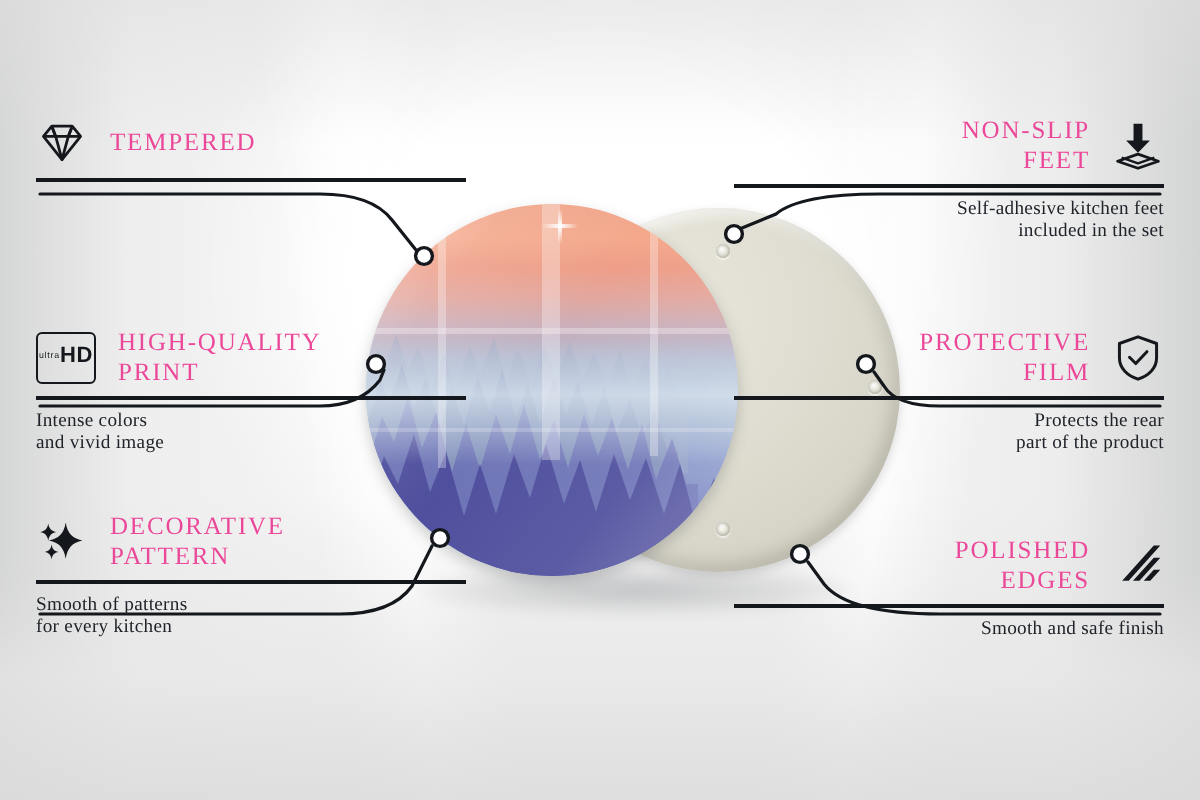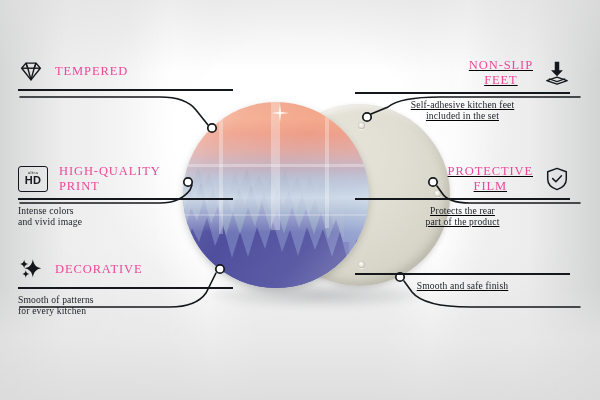--- a/index.html
+++ b/index.html
@@ -61,32 +61,32 @@
       rgba(255,255,255,0) 45%,rgba(255,255,255,.07) 72%,rgba(255,255,255,.30) 100%);}
   .sparkle{position:absolute;width:2px;height:18px;background:linear-gradient(180deg,rgba(255,255,255,0),#fff,rgba(255,255,255,0));}
   .sparkle.h{width:18px;height:2px;background:linear-gradient(90deg,rgba(255,255,255,0),#fff,rgba(255,255,255,0));}
 
   
   #links{position:absolute;left:0;top:0;width:600px;height:400px;pointer-events:none;}
 
   
   .feat{position:absolute;width:215px;}
   .feat.left{left:18px;text-align:left;}
-  .feat.right{right:30px;text-align:center;text-decoration:underline;}
+  .feat.right{right:18px;text-align:right;}
   .feat-head{display:flex;align-items:center;gap:11px;}
   .feat.right .feat-head{justify-content:flex-end;}
   .feat-title{font-family:"Liberation Serif",serif;font-size:12.5px;line-height:14.5px;
     letter-spacing:.9px;color:#ec4899;font-weight:400;text-transform:uppercase;}
   .feat-title .l2{display:block;}
   .feat-rule{height:1.6px;background:#14171b;margin-top:5px;width:100%;}
   .feat-desc{font-family:"Liberation Serif",serif;font-size:9.6px;line-height:11.6px;
     color:#20242a;margin-top:5px;letter-spacing:.15px;}
   .ico{width:26px;height:26px;flex:0 0 26px;display:block;}
   .ico-hd{width:28px;height:24px;flex:0 0 28px;border:1.6px solid #14171b;border-radius:3px;
-    display:flex;flex-direction:column;align-items:center;justify-content:center;line-height:1;}
+    display:flex;flex-direction:row;align-items:center;justify-content:center;line-height:1;}
   .ico-hd .u{font-family:"Liberation Sans",sans-serif;font-size:4.4px;letter-spacing:.4px;color:#14171b;}
   .ico-hd .hd{font-family:"Liberation Sans",sans-serif;font-size:11px;font-weight:700;letter-spacing:.3px;color:#14171b;margin-top:.5px;}
 </style>
 </head>
 <body>
 
 <div id="stage">
 
   <div class="bg-base"></div>
   <div class="bg-glow"></div>
@@ -190,20 +190,21 @@
 
   <div class="feat left" style="top:256px;">
     <div class="feat-head">
       <svg class="ico" viewBox="0 0 28 28" fill="#14171b">
         <path d="M16 3.5 C17 9.5 19.5 12 25 13.2 C19.5 14.4 17 17 16 23 C15 17 12.5 14.4 7 13.2 C12.5 12 15 9.5 16 3.5 Z"></path>
         <path d="M6.6 4 C7.1 6.9 8.3 8.1 11 8.6 C8.3 9.2 7.1 10.4 6.6 13.3 C6.1 10.4 4.9 9.2 2.2 8.6 C4.9 8.1 6.1 6.9 6.6 4 Z"></path>
         <path d="M8.4 15.4 C8.8 17.9 9.8 18.9 12.1 19.4 C9.8 19.8 8.8 20.9 8.4 23.3 C8 20.9 7 19.8 4.7 19.4 C7 18.9 8 17.9 8.4 15.4 Z"></path>
       </svg>
       <div class="feat-title">
         <span>DECORATIVE</span>
+        <span class="l2">PATTERN</span>
       </div>
     </div>
     <div class="feat-rule"></div>
     <div class="feat-desc">
       <div>Smooth of patterns</div>
       <div>for every kitchen</div>
     </div>
   </div>
 
   <div class="feat right" style="top:58px;">
@@ -237,20 +238,31 @@
       </svg>
     </div>
     <div class="feat-rule"></div>
     <div class="feat-desc">
       <div>Protects the rear</div>
       <div>part of the product</div>
     </div>
   </div>
 
   <div class="feat right" style="top:268px;">
+    <div class="feat-head">
+      <div class="feat-title">
+        <span>POLISHED</span>
+        <span class="l2">EDGES</span>
+      </div>
+      <svg class="ico" viewBox="0 0 28 28" fill="#14171b">
+        <path d="M22.5 3 L26 3 L9 22 L5.5 22 Z"></path>
+        <path d="M22.5 9.5 L26 9.5 L14.8 22 L11.3 22 Z"></path>
+        <path d="M22.5 16 L26 16 L20.6 22 L17.1 22 Z"></path>
+      </svg>
+    </div>
     <div class="feat-rule"></div>
     <div class="feat-desc">
       <div>Smooth and safe finish</div>
       <div></div>
     </div>
   </div>
 
 </div>
 
 </body></html>

